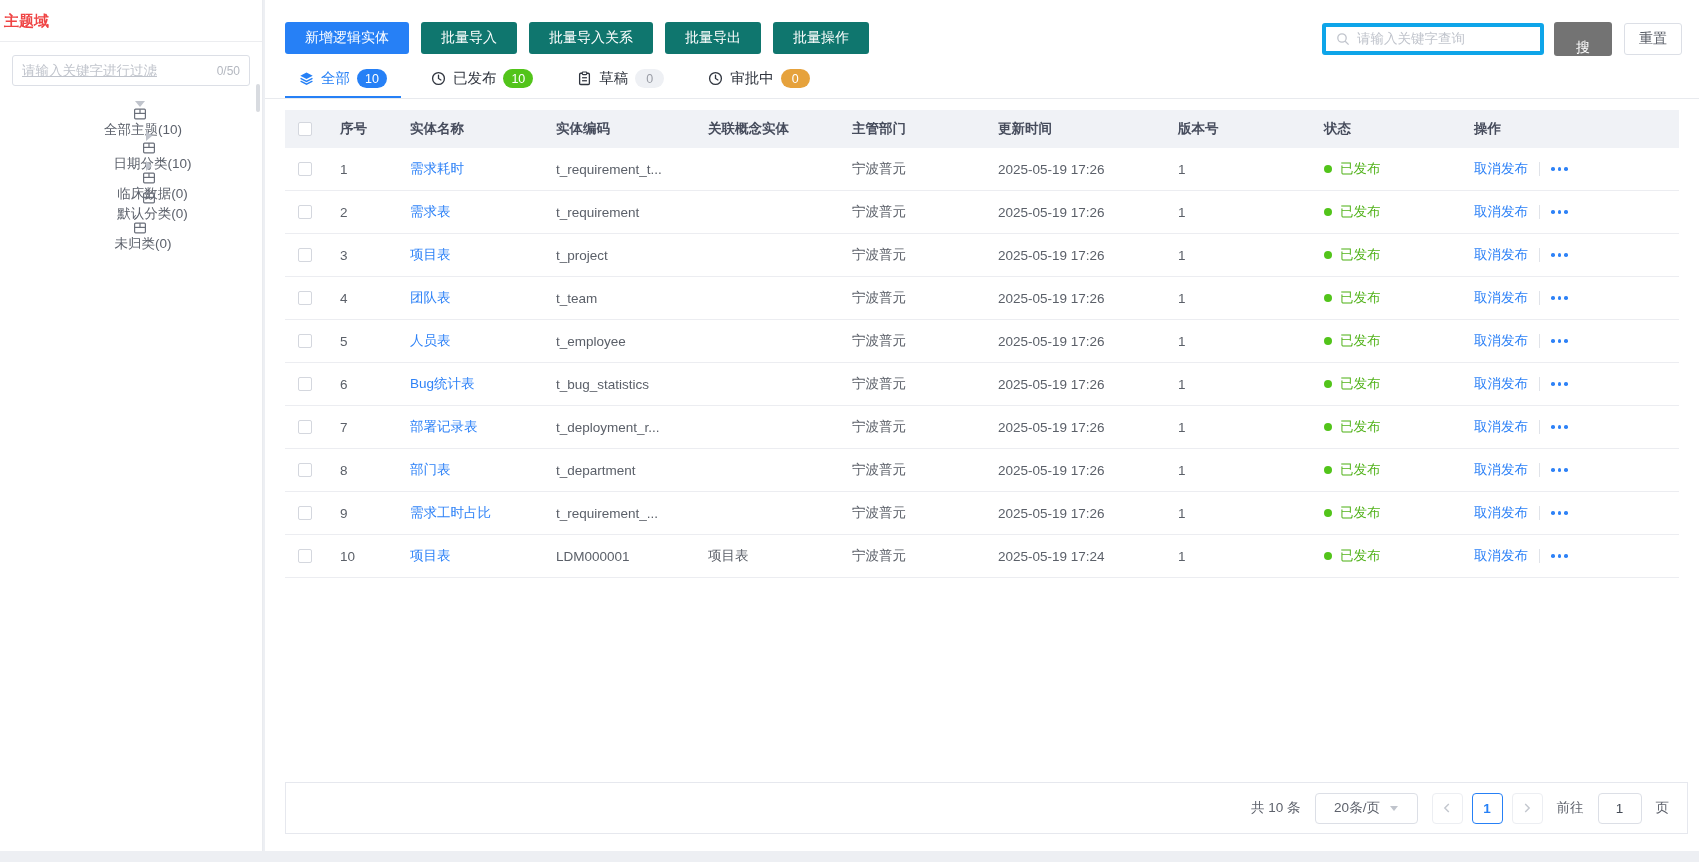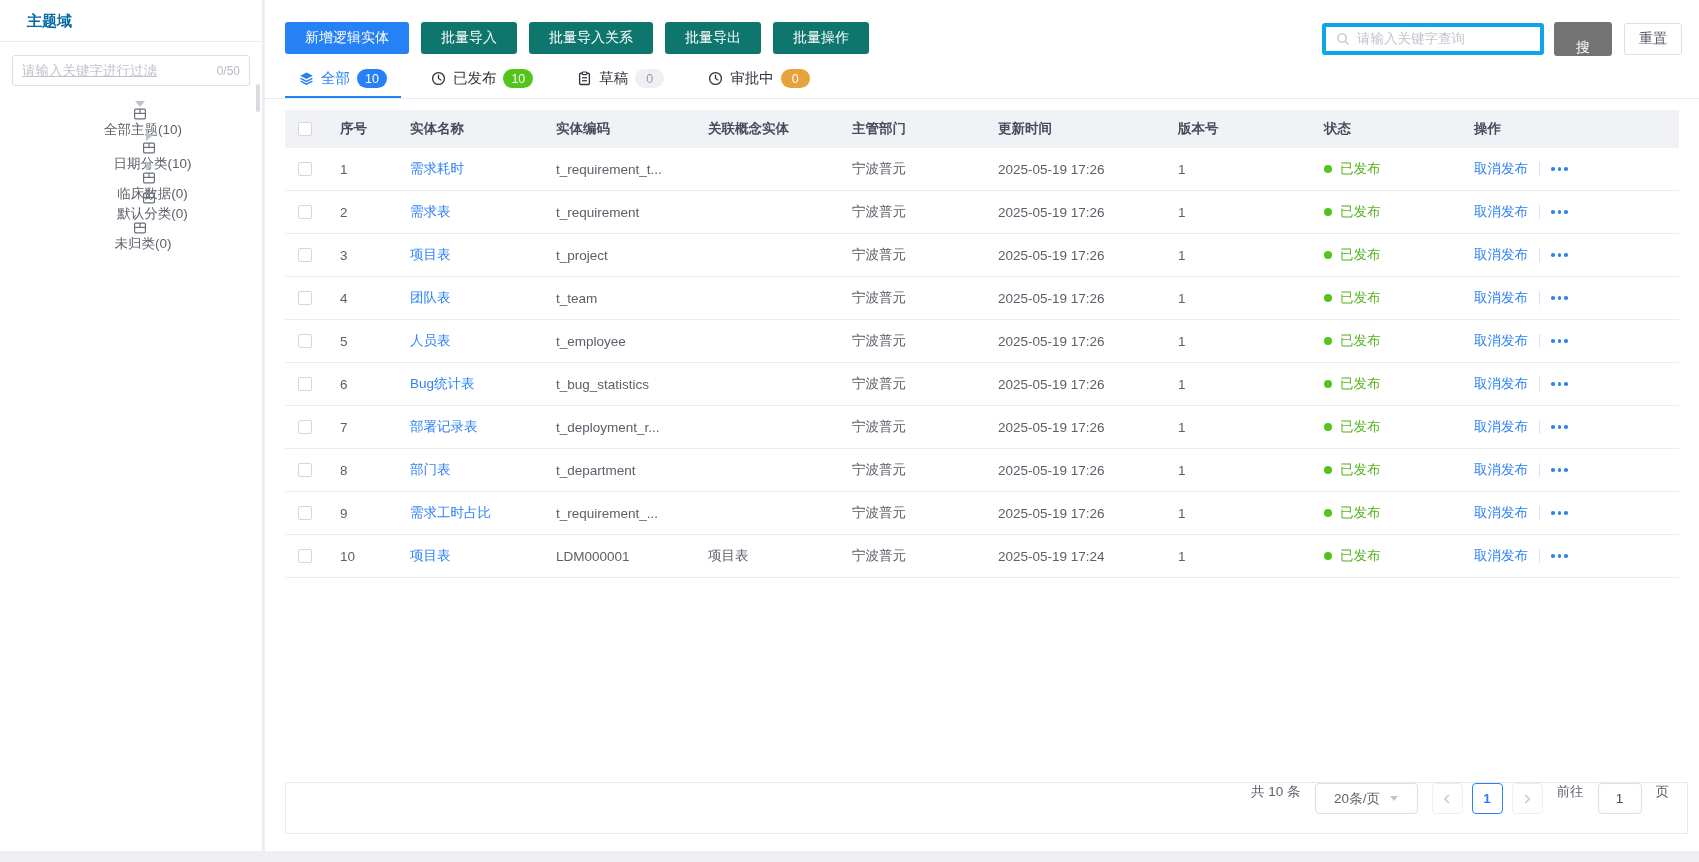--- a/index.html
+++ b/index.html
@@ -1,20 +1,20 @@
 <!DOCTYPE html>
 <html><head>
 <meta charset="utf-8">
 <style>
   * { margin:0; padding:0; box-sizing:border-box; }
   html,body { width:1699px; height:862px; background:#edeff3; font-family:"Liberation Sans", sans-serif; overflow:hidden; }
 
   
   .sidebar { position:absolute; left:0; top:0; width:263px; height:851px; background:#fff; border-right:1px solid #e9ebef; }
-  .sidebar-title { height:42px; line-height:42px; padding:0 27px; font-size:15px; font-weight:700; color:#0369a1; border-bottom:1px solid #ecedf0; }
+  .sidebar-title { height:42px; line-height:42px; padding:0 4px; font-size:15px; font-weight:700; color:#ef4444; border-bottom:1px solid #ecedf0; }
   .filter-box { margin:13px 12px 15px 12px; height:31px; border:1px solid #dcdfe6; border-radius:3px; display:flex; align-items:center; padding:0 9px; background:#fff; }
   .filter-ph { flex:1; font-size:13.5px; color:#c0c4cc; white-space:nowrap; overflow:hidden;text-decoration:underline; }
   .filter-count { font-size:12px; color:#b4b8c0; margin-left:6px; }
   .tree { font-size:13.5px; color:#5c616b; }
   .tree-row { height:30px; display:flex; align-items:center; cursor:pointer;flex-direction:column; }
   .tree-row .caret { width:0; height:0; margin-right:7px; }
   .caret-down { border-left:5px solid transparent; border-right:5px solid transparent; border-top:6px solid #c0c4cc; }
   .caret-right { border-top:5px solid transparent; border-bottom:5px solid transparent; border-left:6px solid #c0c4cc; }
   .caret-none { width:11px !important; border:none; }
   .tree-icon { width:14px; height:14px; margin-right:7px; flex:none; color:#6a6f7a; }
@@ -51,21 +51,21 @@
   .name-link { color:#2e82f7; cursor:pointer; }
   .status-cell { display:flex; align-items:center; gap:8px; color:#53b31c; }
   .status-dot { width:8px; height:8px; border-radius:50%; background:#52c41a; }
   .actions-cell { display:flex; align-items:center; }
   .action-link { color:#2e82f7; cursor:pointer; }
   .action-divider { width:1px; height:14px; background:#e0e3e9; margin:0 11px; }
   .more-dots { display:flex; gap:3px; cursor:pointer; }
   .more-dots i { width:3.5px; height:3.5px; border-radius:50%; background:#2e82f7; }
 
   
-  .pagination { position:absolute; left:20px; right:11px; bottom:17px; height:52px; border:1px solid #e6e8ee; display:flex; align-items:flex-start; justify-content:flex-end; gap:14px; padding-right:18px; font-size:13.5px; color:#5e626c; background:#fff; }
+  .pagination { position:absolute; left:20px; right:11px; bottom:17px; height:52px; border:1px solid #e6e8ee; display:flex; align-items:center; justify-content:flex-end; gap:14px; padding-right:18px; font-size:13.5px; color:#5e626c; background:#fff; }
   .page-size { width:103px; height:31px; border:1px solid #dcdfe6; border-radius:4px; display:flex; align-items:center; justify-content:center; gap:10px; cursor:pointer; }
   .sel-caret { width:0; height:0; border-left:4.5px solid transparent; border-right:4.5px solid transparent; border-top:5px solid #c0c4cc; }
   .pg-btn { width:31px; height:31px; border:1px solid #eceef2; border-radius:4px; display:flex; align-items:center; justify-content:center; color:#c3c7ce; font-size:15px; background:#fff; cursor:default; }
   .pg-current { width:31px; height:31px; border:1px solid #2680f6; border-radius:4px; display:flex; align-items:center; justify-content:center; color:#2680f6; font-weight:600; background:#fff; cursor:pointer; }
   .goto-input { width:44px; height:31px; border:1px solid #dcdfe6; border-radius:4px; display:flex; align-items:center; justify-content:center; color:#444a55; }
   .pager-group { display:flex; align-items:center; gap:9px; }
 </style>
 </head>
 <body>
 

